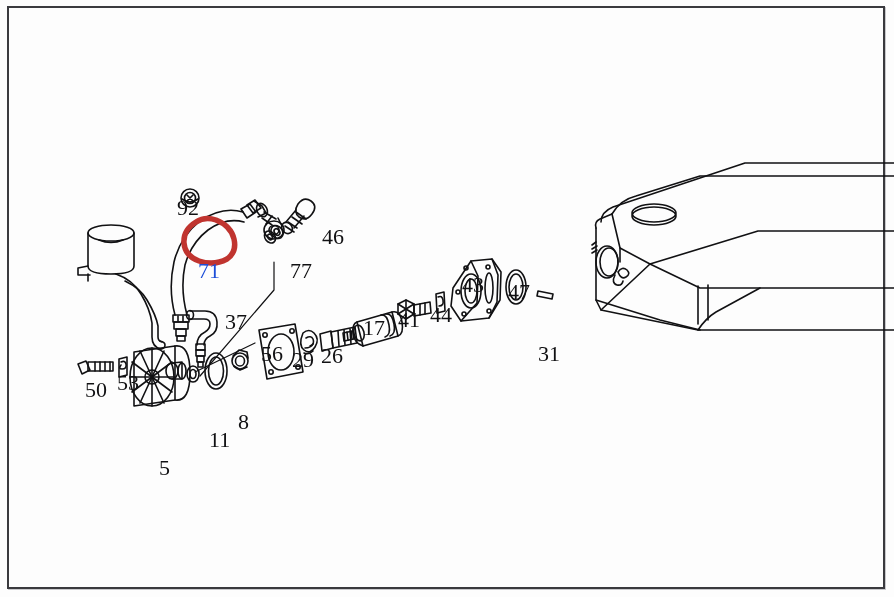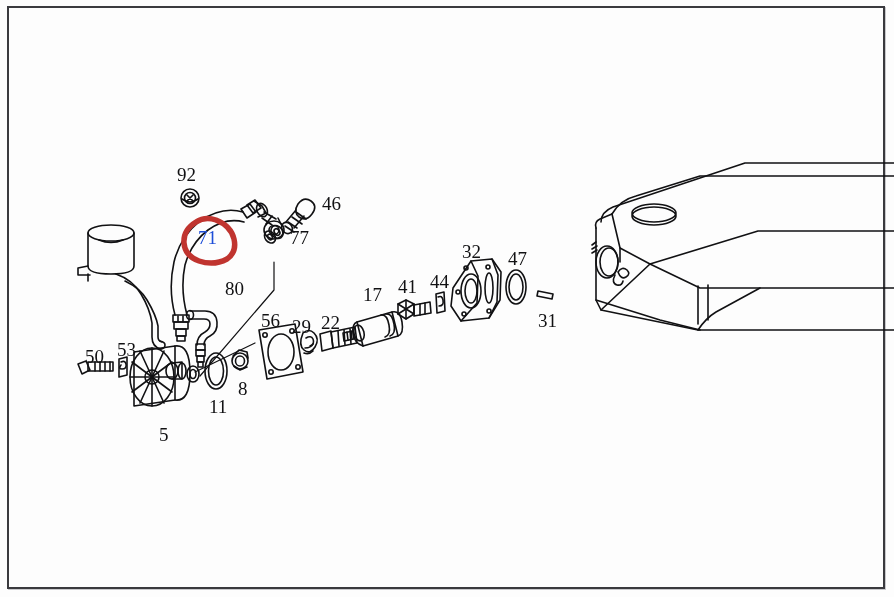--- a/index.html
+++ b/index.html
@@ -31,25 +31,26 @@
   #art {
     position: absolute;
     left: 0;
     top: 0;
     width: 894px;
     height: 597px;
   }
   .lbl {
     position: absolute;
     font-family: "Liberation Serif", serif;
-    font-size: 19px;
+    font-size: 22px;
     color: #111113;
     line-height: 1;
     white-space: nowrap;
     user-select: none;
+    margin-top: 32px;
   }
   .lbl.hl {
     color: #1d4ed8;
   }
 </style>
 </head>
 <body>
 
 <div id="page">
 
@@ -314,30 +315,30 @@
 
   <svg id="hl" width="894" height="597" viewBox="0 0 894 597" style="position:absolute;left:0;top:0;pointer-events:none;">
     <path d="M196 222 Q183 230 184 243 Q185 256 199 261 Q214 266 227 259 Q237 252 234 239 Q231 226 216 220 Q205 216 196 222 Z" fill="none" stroke="#c0342f" stroke-width="5.5" stroke-linecap="round" stroke-linejoin="round"></path>
   </svg>
 
   <div>
     <span class="lbl" style="left:177px;top:165px;">92</span>
     <span class="lbl" style="left:322px;top:194px;">46</span>
     <span class="lbl" style="left:290px;top:228px;">77</span>
     <span class="lbl hl" style="left:198px;top:228px;">71</span>
-    <span class="lbl" style="left:462px;top:242px;">32</span>
+    <span class="lbl" style="left:462px;top:242px;">43</span>
     <span class="lbl" style="left:508px;top:249px;">47</span>
-    <span class="lbl" style="left:225px;top:279px;">80</span>
+    <span class="lbl" style="left:225px;top:279px;">37</span>
     <span class="lbl" style="left:363px;top:285px;">17</span>
     <span class="lbl" style="left:398px;top:277px;">41</span>
     <span class="lbl" style="left:430px;top:272px;">44</span>
     <span class="lbl" style="left:538px;top:311px;">31</span>
     <span class="lbl" style="left:261px;top:311px;text-align:right;">56</span>
     <span class="lbl" style="left:292px;top:317px;">29</span>
-    <span class="lbl" style="left:321px;top:313px;">22</span>
+    <span class="lbl" style="left:321px;top:313px;">26</span>
     <span class="lbl" style="left:85px;top:347px;">50</span>
     <span class="lbl" style="left:117px;top:340px;">53</span>
     <span class="lbl" style="left:238px;top:379px;">8</span>
     <span class="lbl" style="left:209px;top:397px;text-align:right;">11</span>
     <span class="lbl" style="left:159px;top:425px;">5</span>
   </div>
 
 </div>
 
 </body></html>

